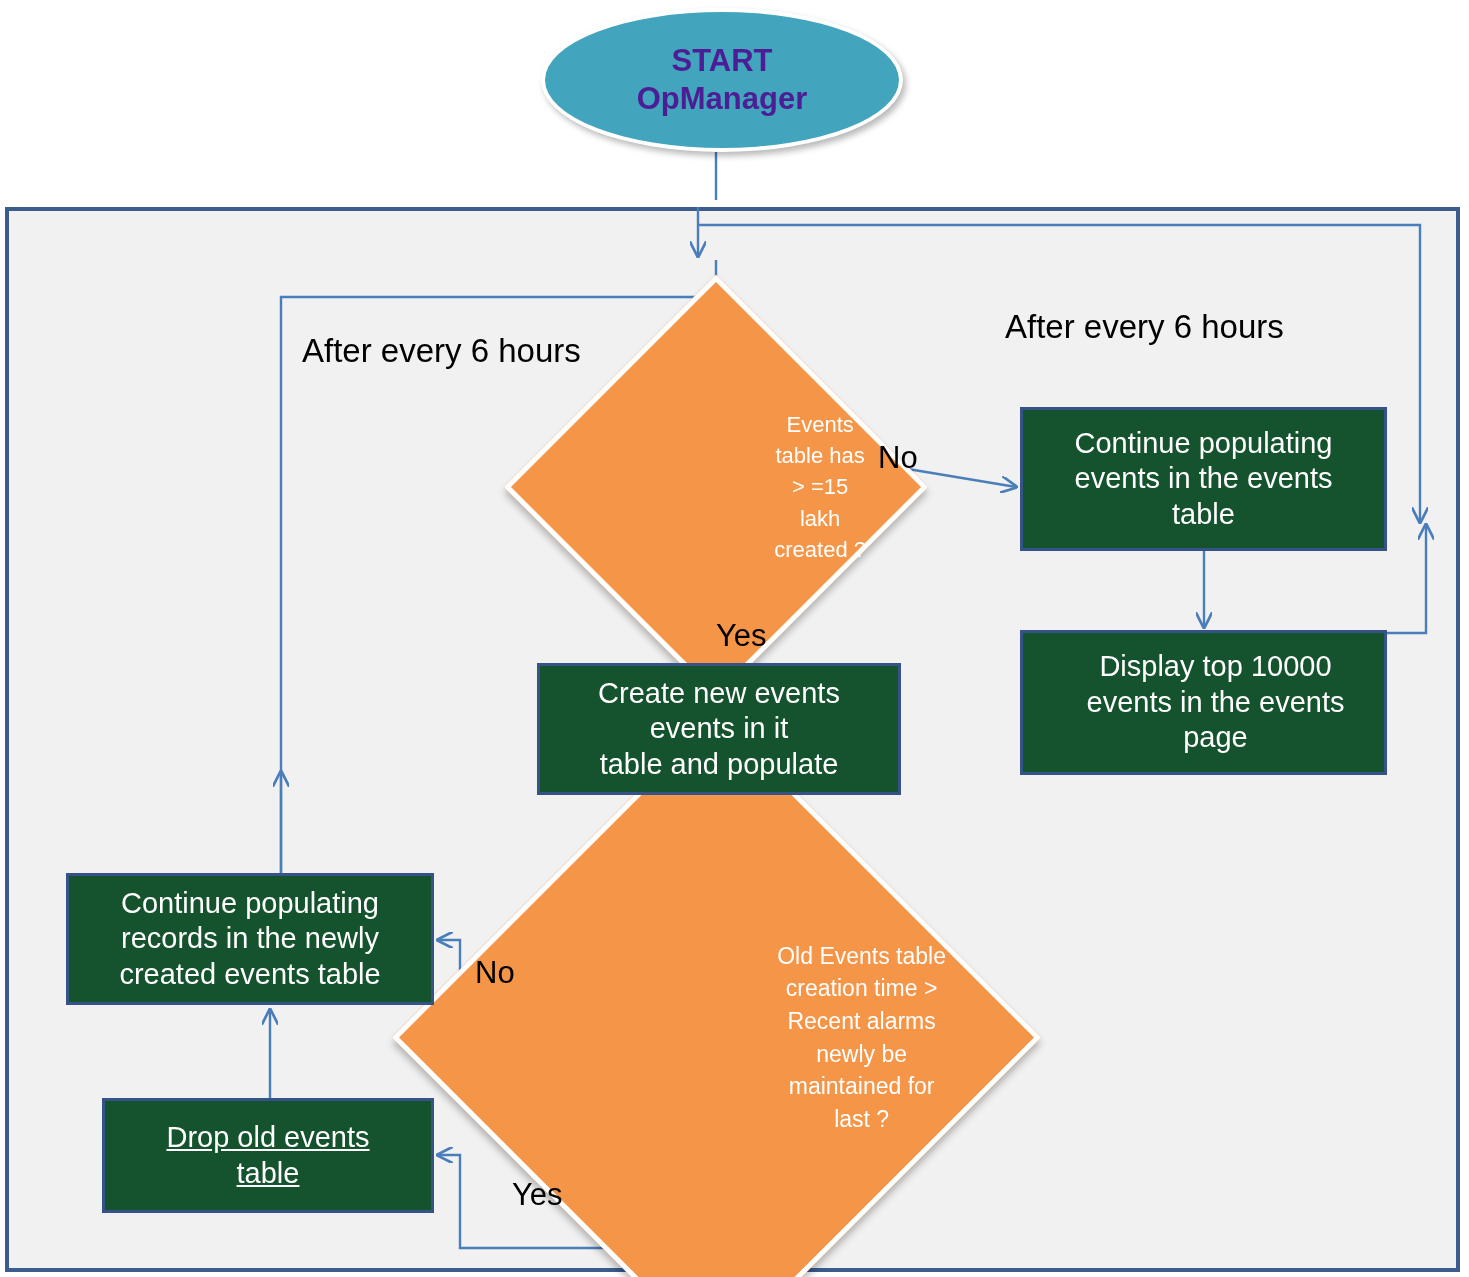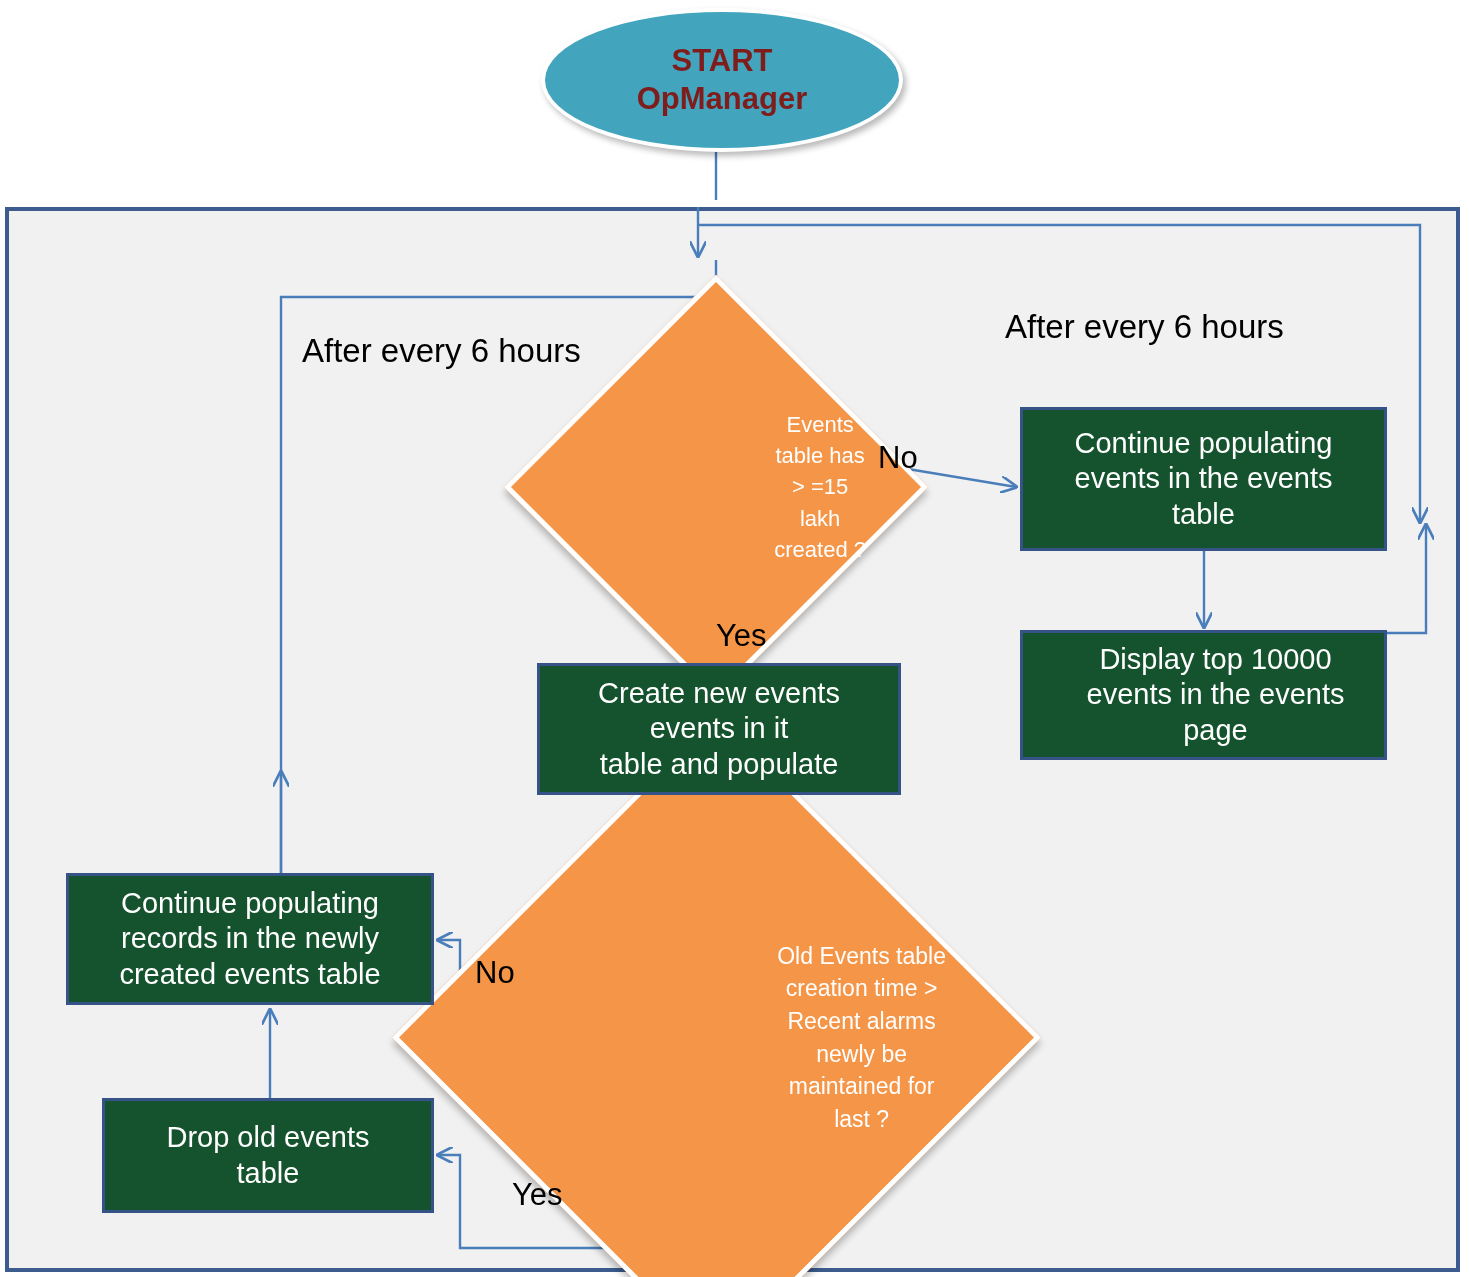--- a/index.html
+++ b/index.html
@@ -45,21 +45,21 @@
     height: 144px;
     border-radius: 50%;
     background: #43A5BD;
     border: 4px solid #FFFFFF;
     box-sizing: border-box;
     box-shadow: 3px 4px 6px rgba(0,0,0,0.28);
     display: flex;
     flex-direction: column;
     align-items: center;
     justify-content: center;
-    color: #7f1d1d;
+    color: #4c1d95;
     font-weight: bold;
     font-size: 31px;
     line-height: 1.24;
     text-align: center;
   }
   
   .proc {
     position: absolute;
     background: #14532d;
     border: 3px solid #355387;
@@ -67,24 +67,24 @@
     color: #FFFFFF;
     display: flex;
     align-items: center;
     justify-content: center;
     text-align: center;
     font-size: 29px;
     line-height: 1.22;
     padding: 2px 8px;
   }
   #proc-continue-events  { left: 1020px; top: 407px;  width: 367px; height: 144px; }
-  #proc-display-top      { left: 1020px; top: 630px;  width: 367px; height: 130px; padding-left: 32px; }
+  #proc-display-top      { left: 1020px; top: 630px;  width: 367px; height: 145px; padding-left: 32px; }
   #proc-create-new       { left: 537px;  top: 663px;  width: 364px; height: 132px; }
   #proc-continue-records { left: 66px;   top: 873px;  width: 368px; height: 132px; }
-  #proc-drop-old         { left: 102px;  top: 1098px; width: 332px; height: 115px; }
+  #proc-drop-old         { left: 102px;  top: 1098px; width: 332px; height: 115px; text-decoration: underline; }
 
   
   .diamond-wrap {
     position: absolute;
   }
   .diamond-shape {
     position: absolute;
     left: 0; top: 0;
     width: 100%;
     height: 100%;

